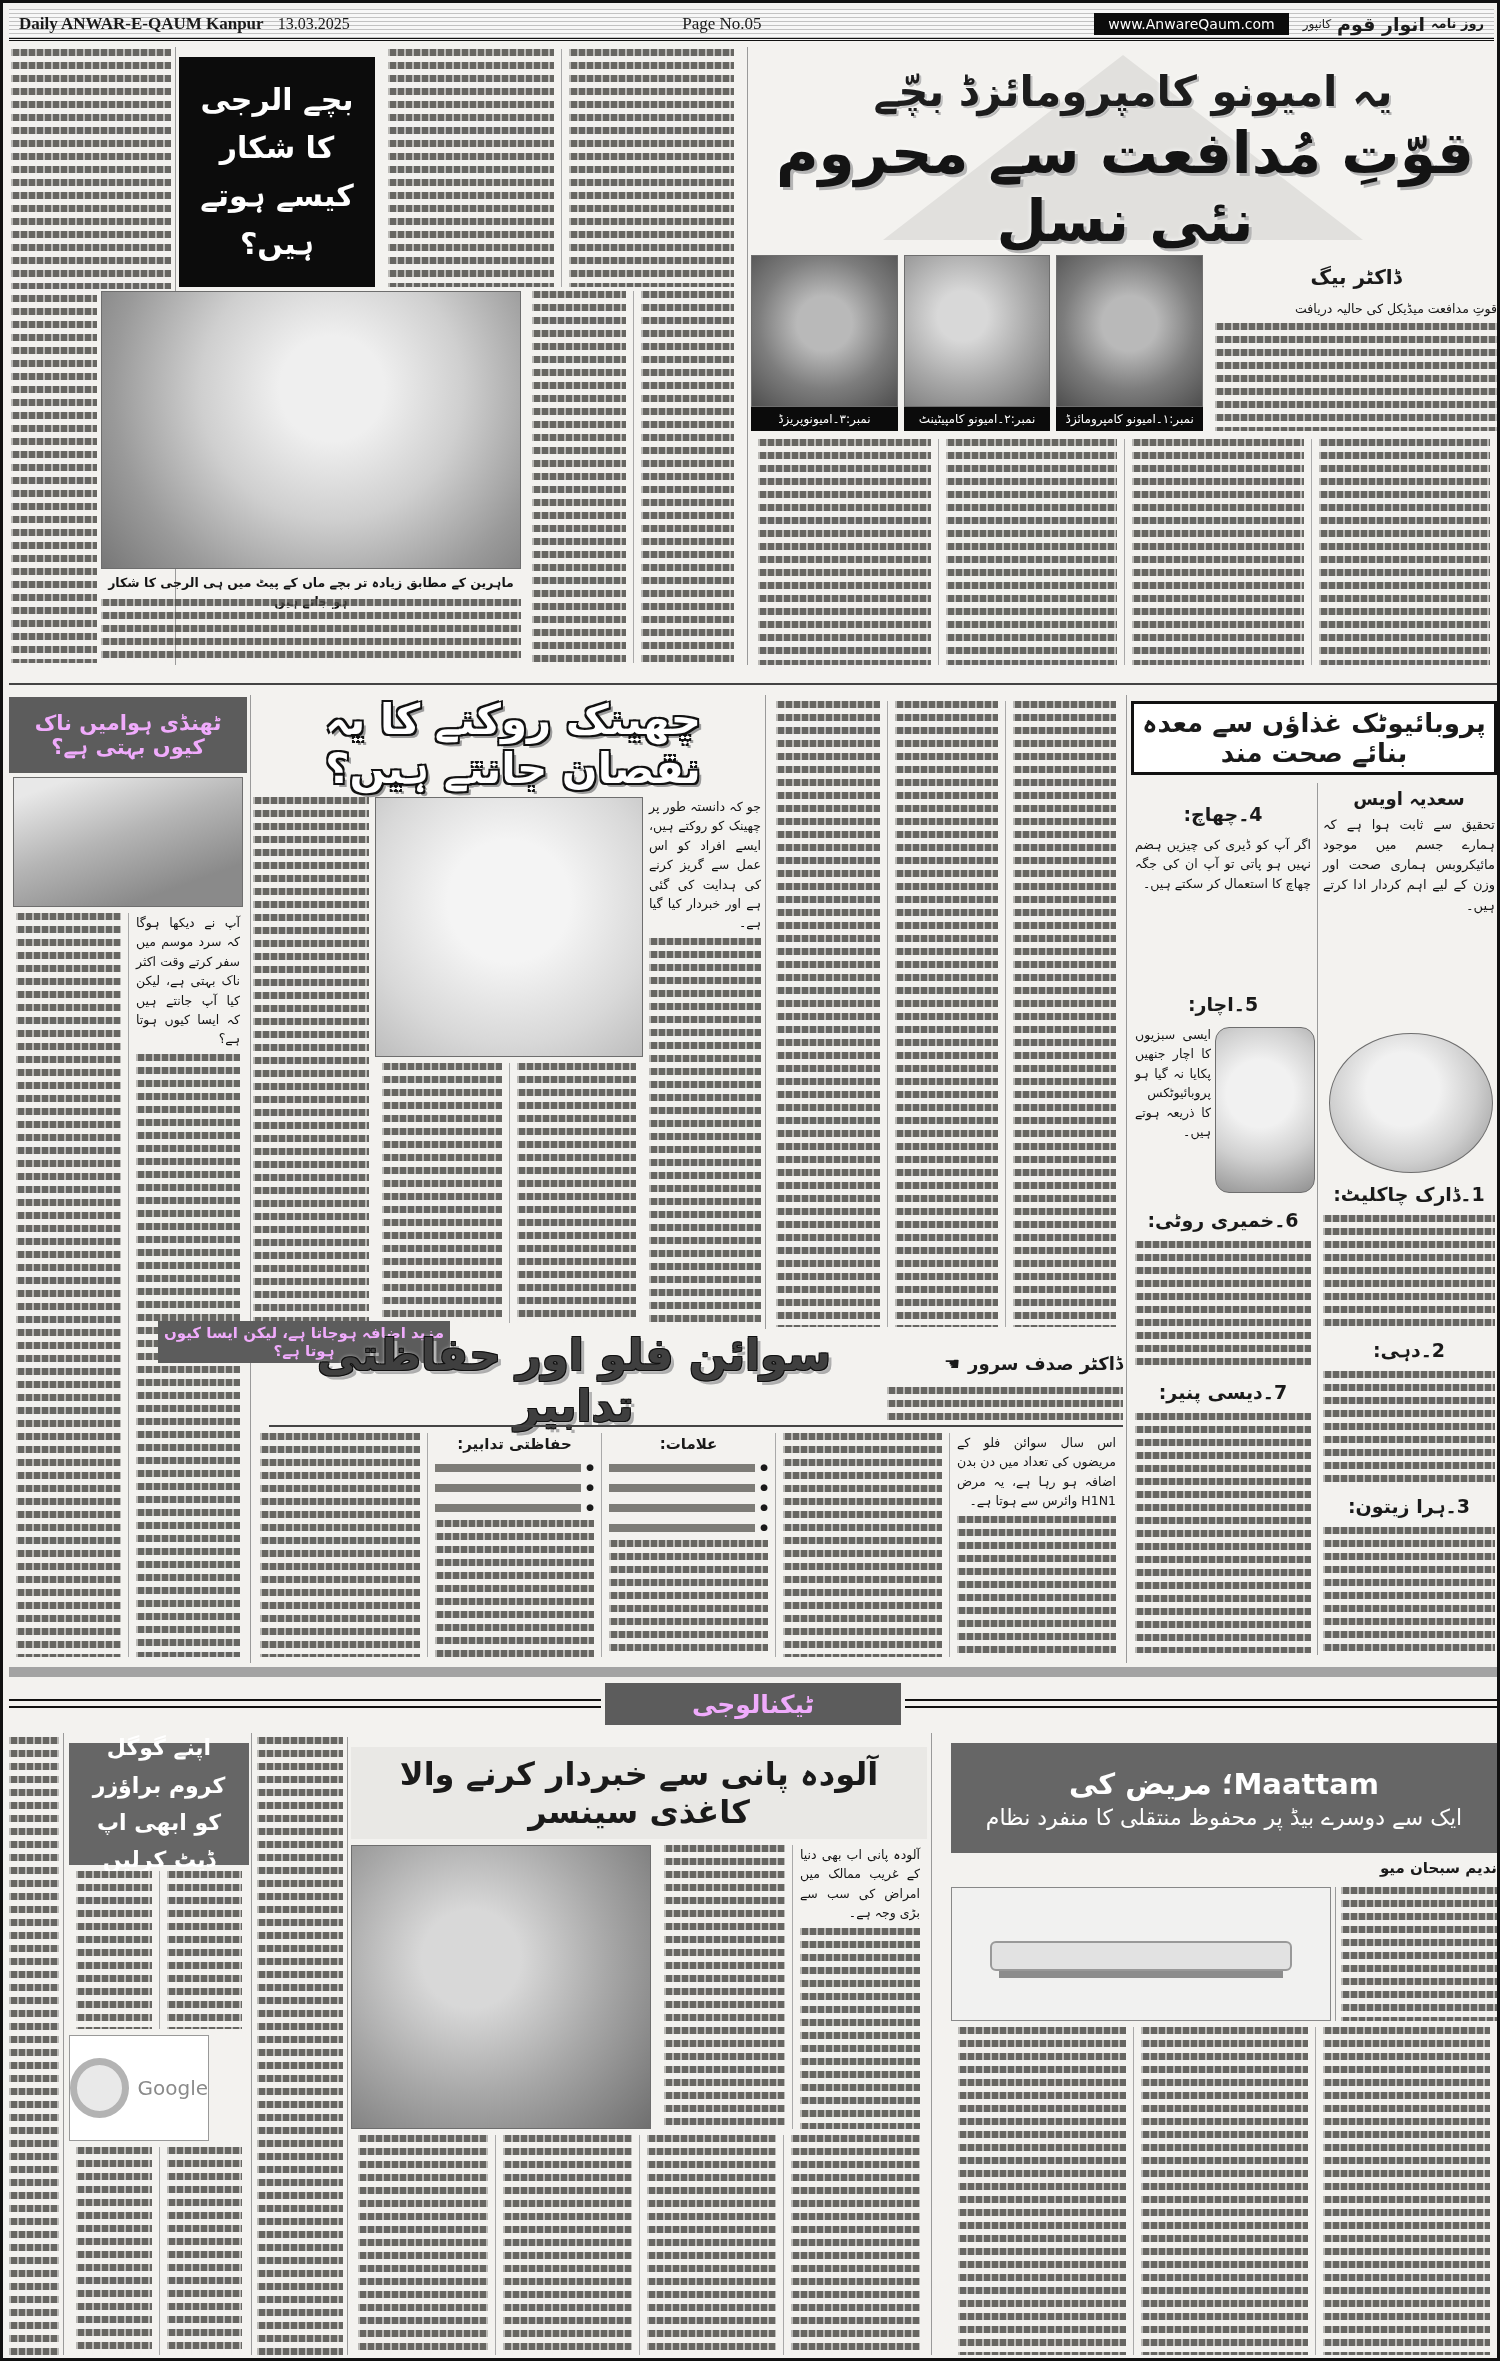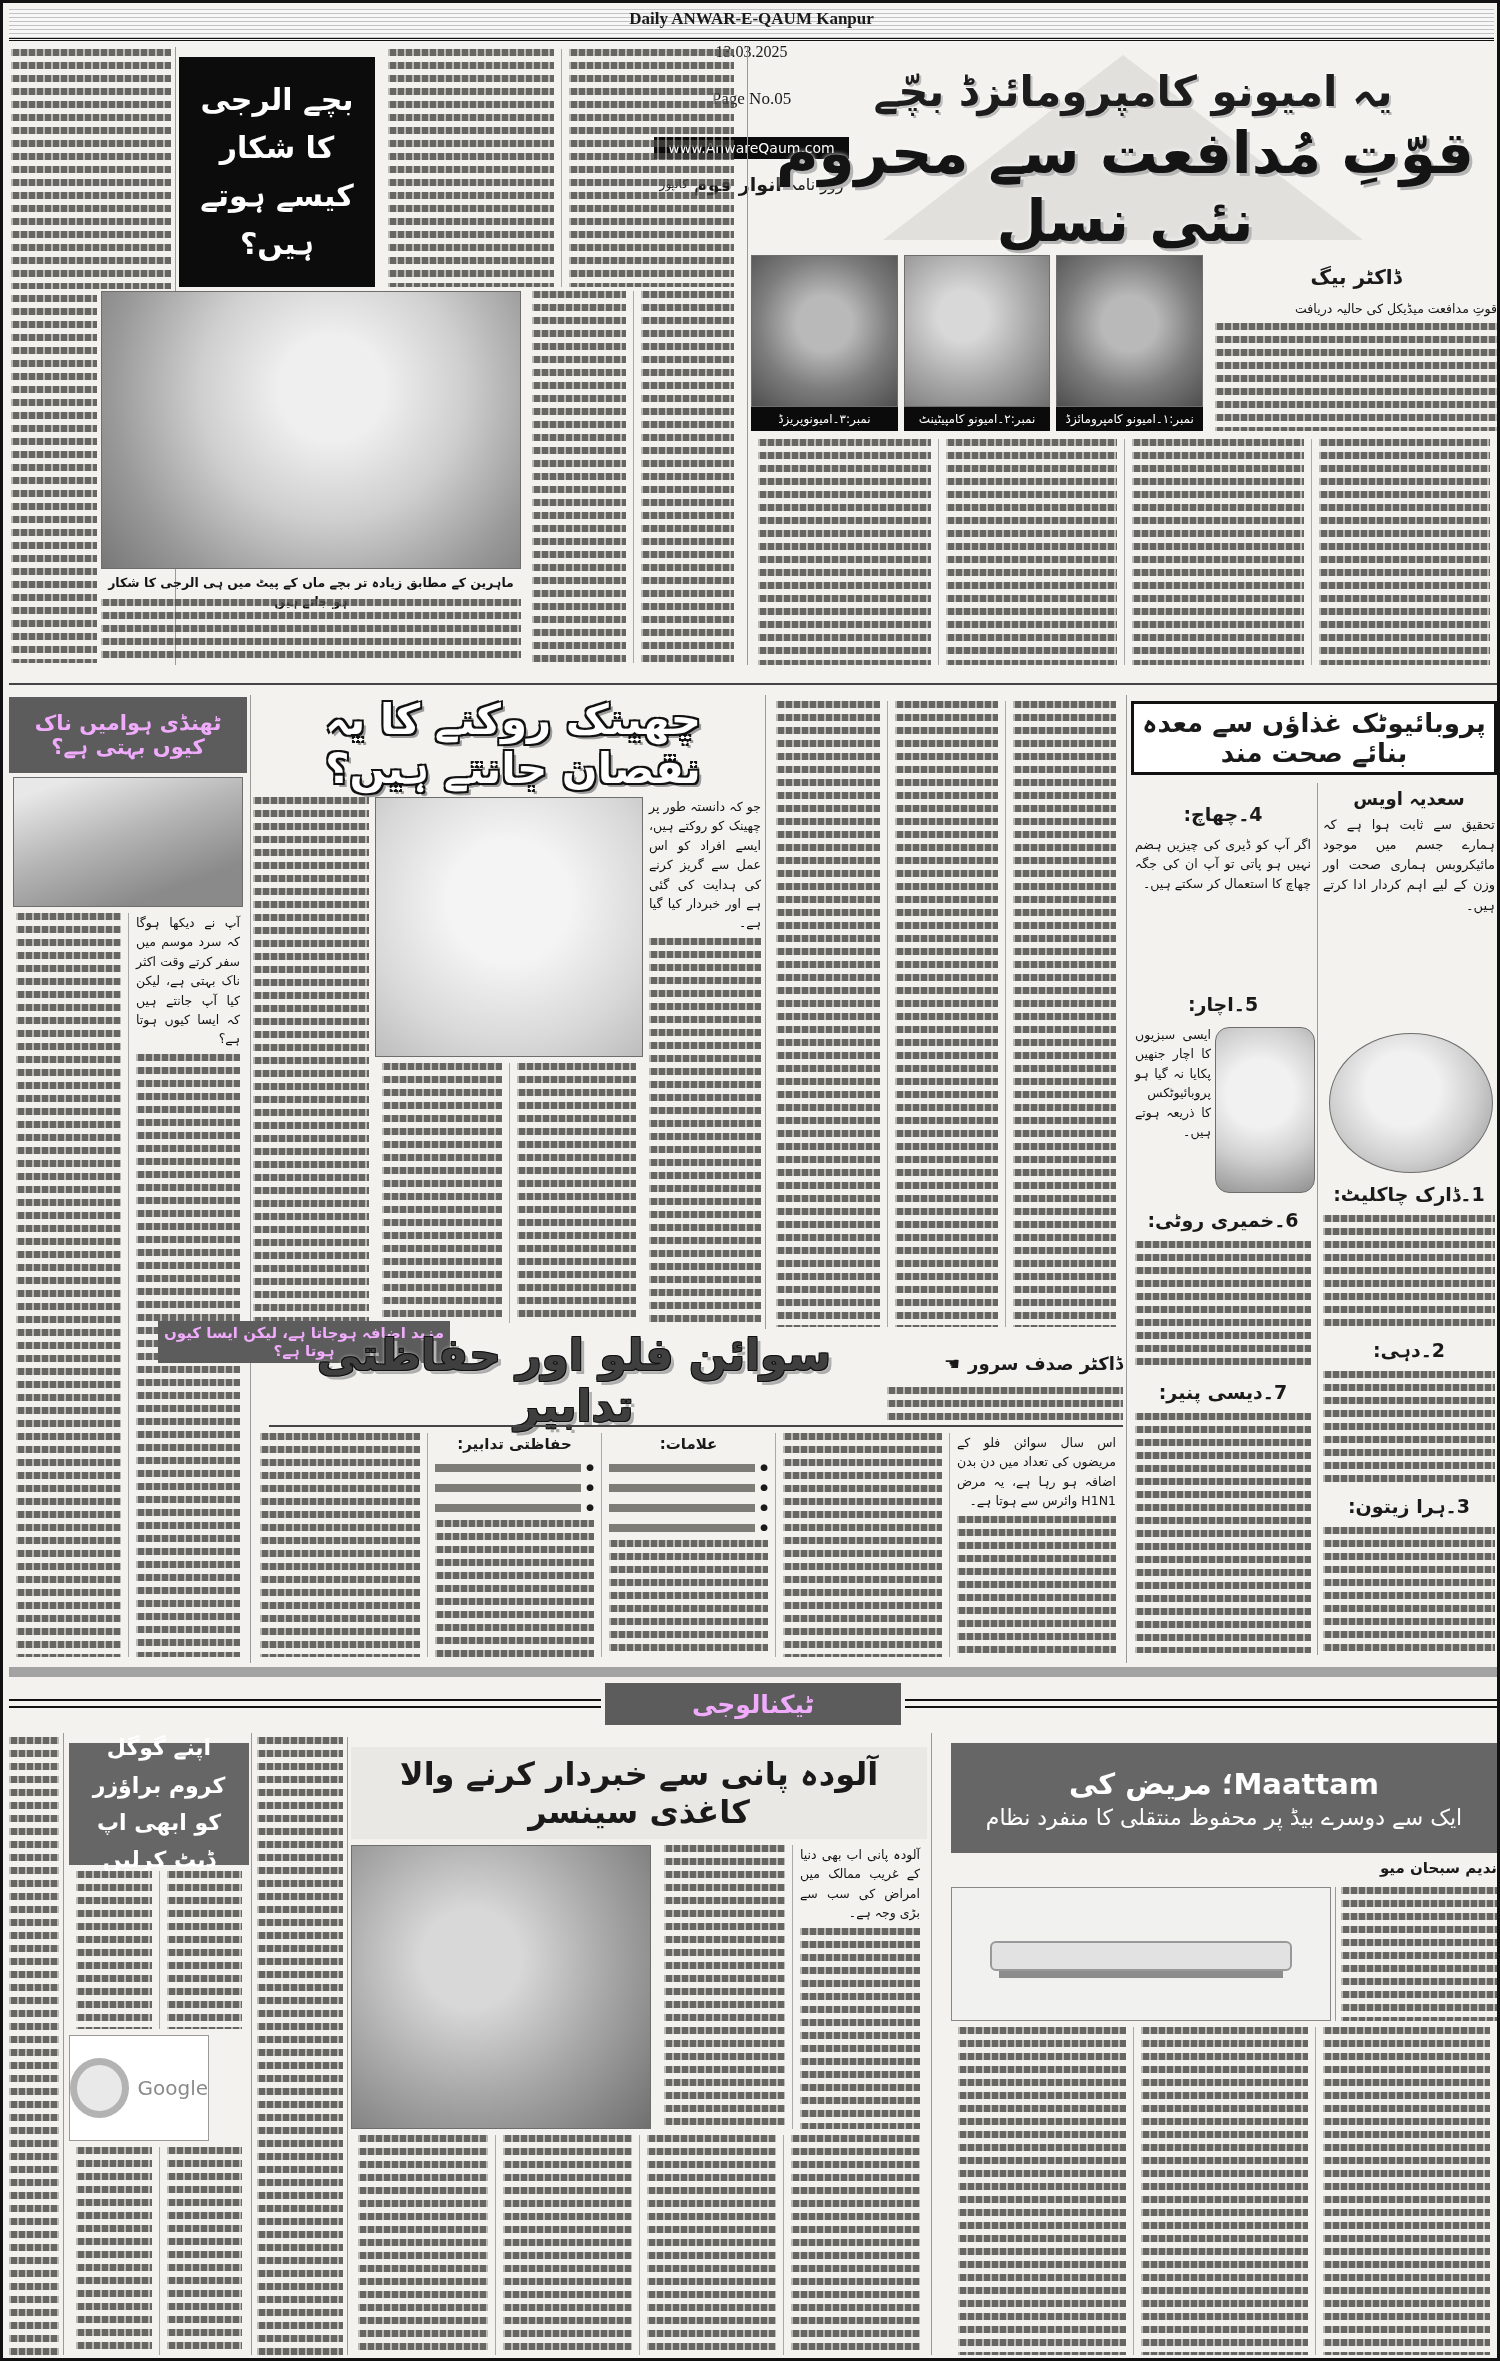--- a/index.html
+++ b/index.html
@@ -44,40 +44,40 @@
   .cols>.c:last-child{border-left:none;}
   .item-label{font-weight:bold;font-size:19px;text-align:center;}
   .byline{font-weight:bold;}
   .bullet{display:flex;align-items:center;gap:5px;direction:rtl;margin:3px 0;}
   .bullet .dot{font-size:9px;line-height:1;}
   .bullet .bline{flex:1;height:8px;background:#55544f;opacity:.75;}
   .subhead{font-weight:bold;font-size:15px;text-align:center;margin:2px 0;}
   
   #hdr{display:flex;align-items:center;gap:14px;padding:0 10px;
        background:repeating-linear-gradient(180deg,#c2c2c2 0 1px,#f7f7f7 1px 4px);
-       border-bottom:3px double #111;font-family:"Liberation Serif",serif;flex-direction:column;}
+       border-bottom:3px double #111;font-family:"Liberation Serif",serif;}
   .mountain{clip-path:polygon(50% 0,100% 100%,0 100%);background:#e1e0dd;}
   .chrome-circle{width:46px;height:46px;border-radius:50%;border:7px solid #b3b3b3;background:#e9e9e9;}
   .bed-base{position:absolute;left:10%;right:10%;top:40%;height:20%;background:#e2e2e2;
             border:2px solid #999;border-radius:6px;box-shadow:0 16px 0 -9px #8c8c8c;}
 </style>
 </head>
 <body>
 
 <div id="page">
 
   <div id="hdr" class="abs" style="left:6px;top:6px;width:1485px;height:32px;">
     <span style="font-size:17px;font-weight:bold;">Daily ANWAR-E-QAUM Kanpur</span>
     <span style="font-size:16px;">13.03.2025</span>
     <span style="flex:1"></span>
     <span style="font-size:17px;">Page No.05</span>
     <span style="flex:1"></span>
     <span style="background:#0c0c0c;color:#fff;padding:3px 14px;font-size:14px;font-family:'DejaVu Sans',sans-serif;">www.AnwareQaum.com</span>
     <span class="urdu" style="display:flex;align-items:center;gap:6px;font-family:'DejaVu Sans',sans-serif;">
-      <span style="font-size:16px;">روز نامہ</span>
+      <span style="font-size:13px;font-weight:bold;">روز نامہ</span>
       <span style="font-size:19px;font-weight:bold;">انوار قوم</span>
       <span style="font-size:12px;">کانپور</span>
     </span>
   </div>
 
   <div class="abs fake" style="left:8px;top:46px;width:160px;height:240px;"></div>
   <div class="abs fake" style="left:8px;top:292px;width:86px;height:368px;"></div>
   <div class="abs rule-v" style="left:172px;top:44px;height:618px;"></div>
 
   <div class="abs blackbox center urdu" style="left:176px;top:54px;width:196px;height:230px;padding:4px;font-size:30px;font-weight:bold;line-height:1.6;">بچے الرجی کا شکار کیسے ہوتے ہیں؟</div>

